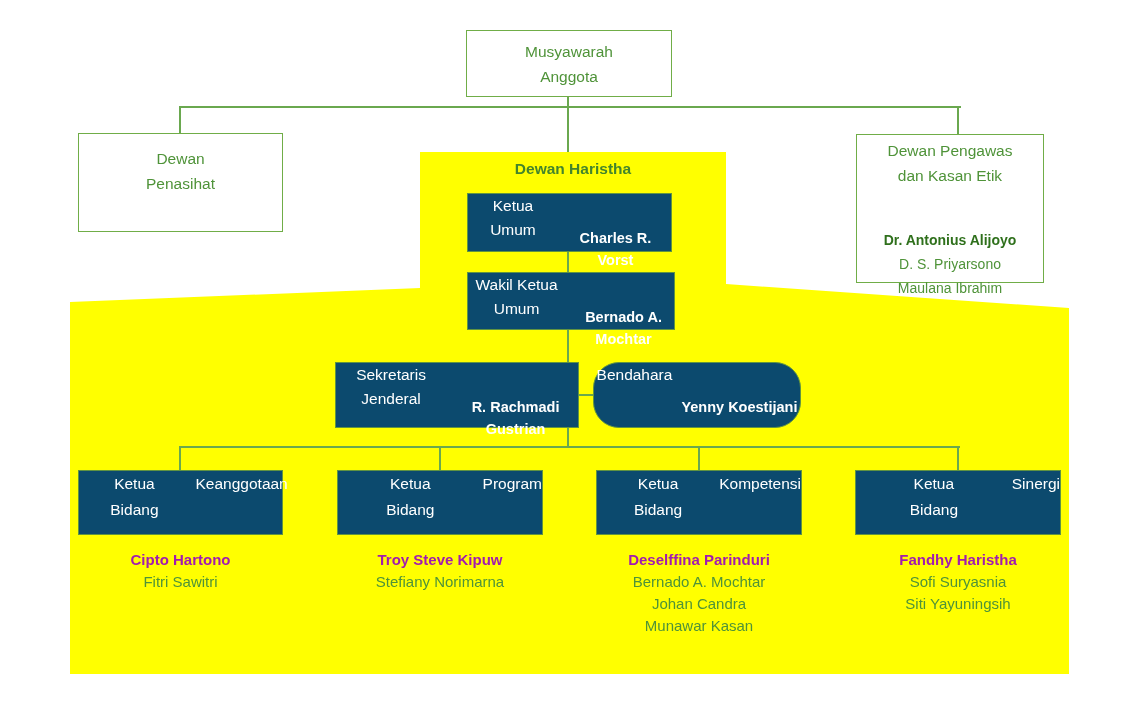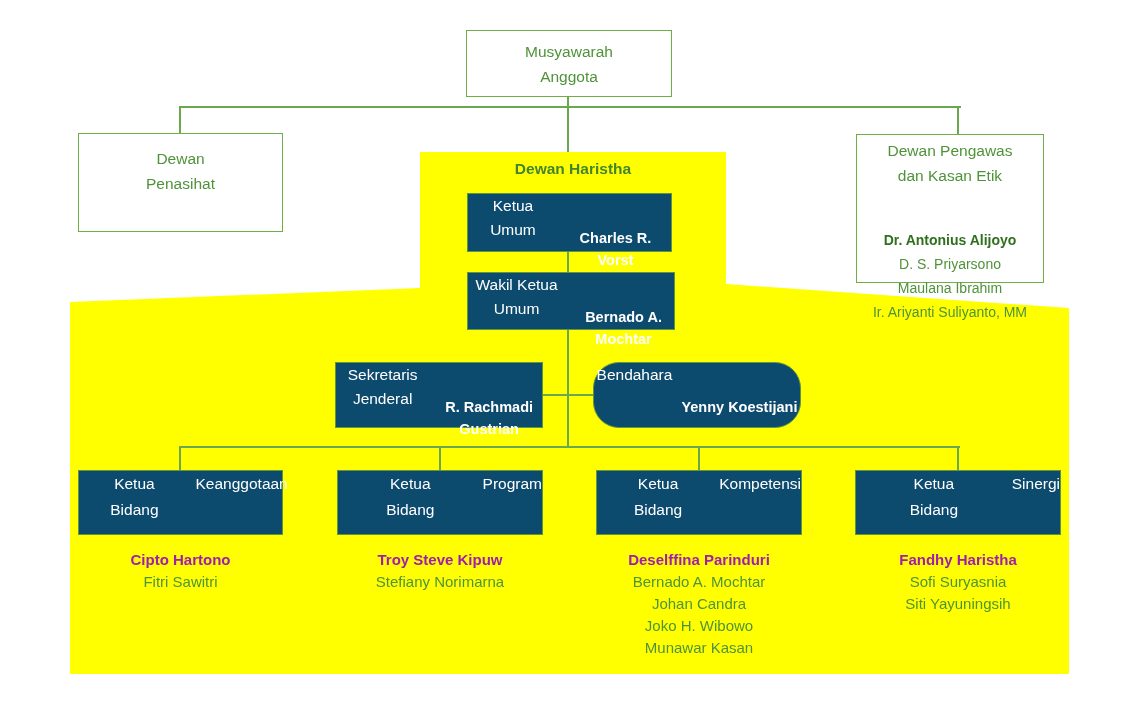--- a/index.html
+++ b/index.html
@@ -31,21 +31,21 @@
   }
   
   .gbox{
     position:absolute;background:#0c4a6e;border:1px solid #619441;box-sizing:border-box;
     color:#ffffff;text-align:center;display:flex;flex-direction:row;justify-content:center;
   }
   .gbox .role{font-size:15.5px;line-height:24px;font-weight:normal;}
   .gbox .name{font-size:14.5px;line-height:22px;font-weight:bold;margin-top:33px;}
   #ketua-umum-box{left:467px;top:193px;width:205px;height:59px;gap:2px;}
   #wakil-ketua-umum-box{left:467px;top:272px;width:208px;height:58px;gap:8px;}
-  #sekretaris-jenderal-box{left:335px;top:362px;width:208px;height:66px;gap:7px;}
+  #sekretaris-jenderal-box{left:335px;top:362px;width:244px;height:66px;gap:7px;}
   #bendahara-box{left:593px;top:362px;width:208px;height:66px;gap:9px;border-radius:26px;}
   .bidang-box{top:470px;width:206px;height:65px;}
   .bidang-box .role{line-height:26px;margin-left:37px;}
   #bidang-1-box{left:78px;width:205px;}
   #bidang-2-box{left:337px;}
   #bidang-3-box{left:596px;}
   #bidang-4-box{left:855px;}
   
   .mlist{position:absolute;top:549px;text-align:center;font-size:15px;line-height:22px;color:#4F9339;}
   .mlist .lead{font-weight:bold;color:#a21caf;}
@@ -83,21 +83,20 @@
     <div>Dewan</div>
     <div>Penasihat</div>
   </div>
 
   <div class="wbox" id="pengawas-box">
     <div>Dewan Pengawas</div>
     <div>dan Kasan Etik</div>
     <div class="member bold">Dr. Antonius Alijoyo</div>
     <div class="member">D. S. Priyarsono</div>
     <div class="member">Maulana Ibrahim</div>
-    <div class="member">Ir. Ariyanti Suliyanto, MM</div>
   </div>
 
   <div id="pengurus-title">Dewan Haristha</div>
 
   <div class="gbox" id="ketua-umum-box">
     <div class="role">Ketua Umum</div>
     <div class="name">Charles R. Vorst</div>
   </div>
 
   <div class="gbox" id="wakil-ketua-umum-box">
@@ -142,21 +141,20 @@
 
   <div class="mlist" id="list-2">
     <div class="lead">Troy Steve Kipuw</div>
     <div>Stefiany Norimarna</div>
   </div>
 
   <div class="mlist" id="list-3">
     <div class="lead">Deselffina Parinduri</div>
     <div>Bernado A. Mochtar</div>
     <div>Johan Candra</div>
-    <div>Joko H. Wibowo</div>
     <div>Munawar Kasan</div>
   </div>
 
   <div class="mlist" id="list-4">
     <div class="lead">Fandhy Haristha</div>
     <div>Sofi Suryasnia</div>
     <div>Siti Yayuningsih</div>
   </div>
 
 </div>

